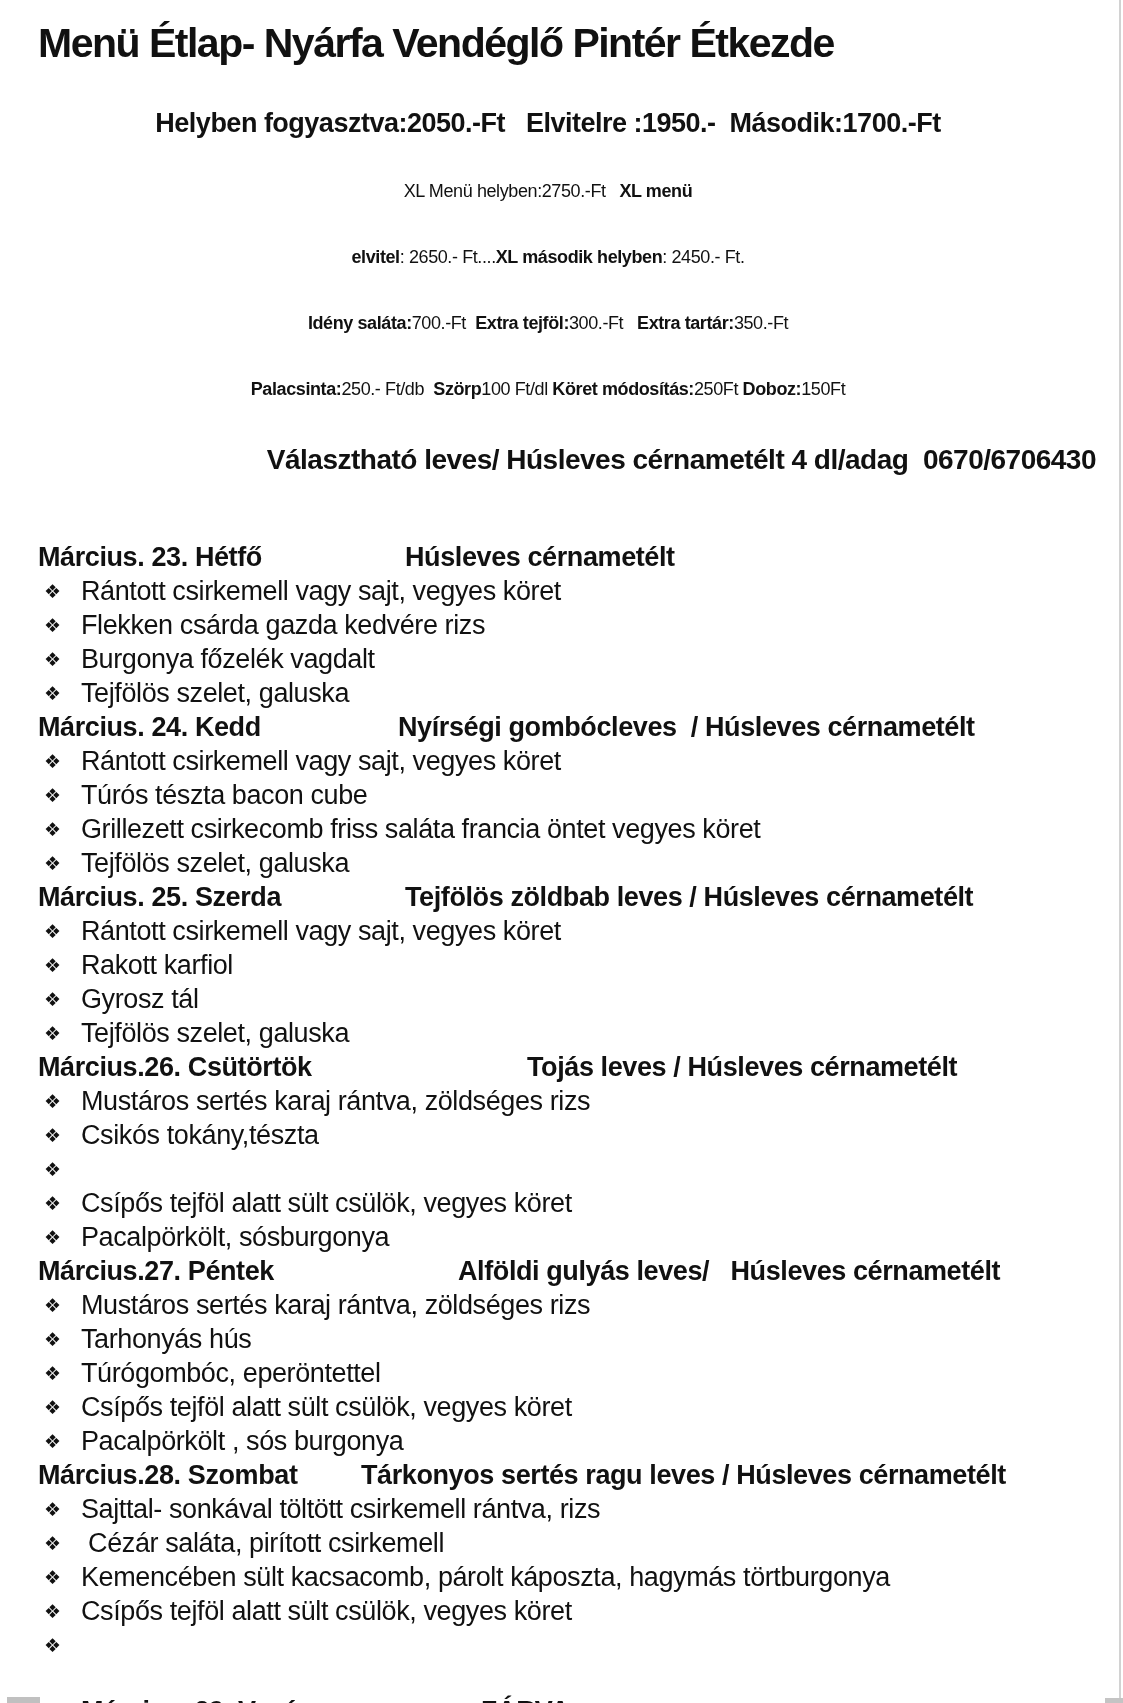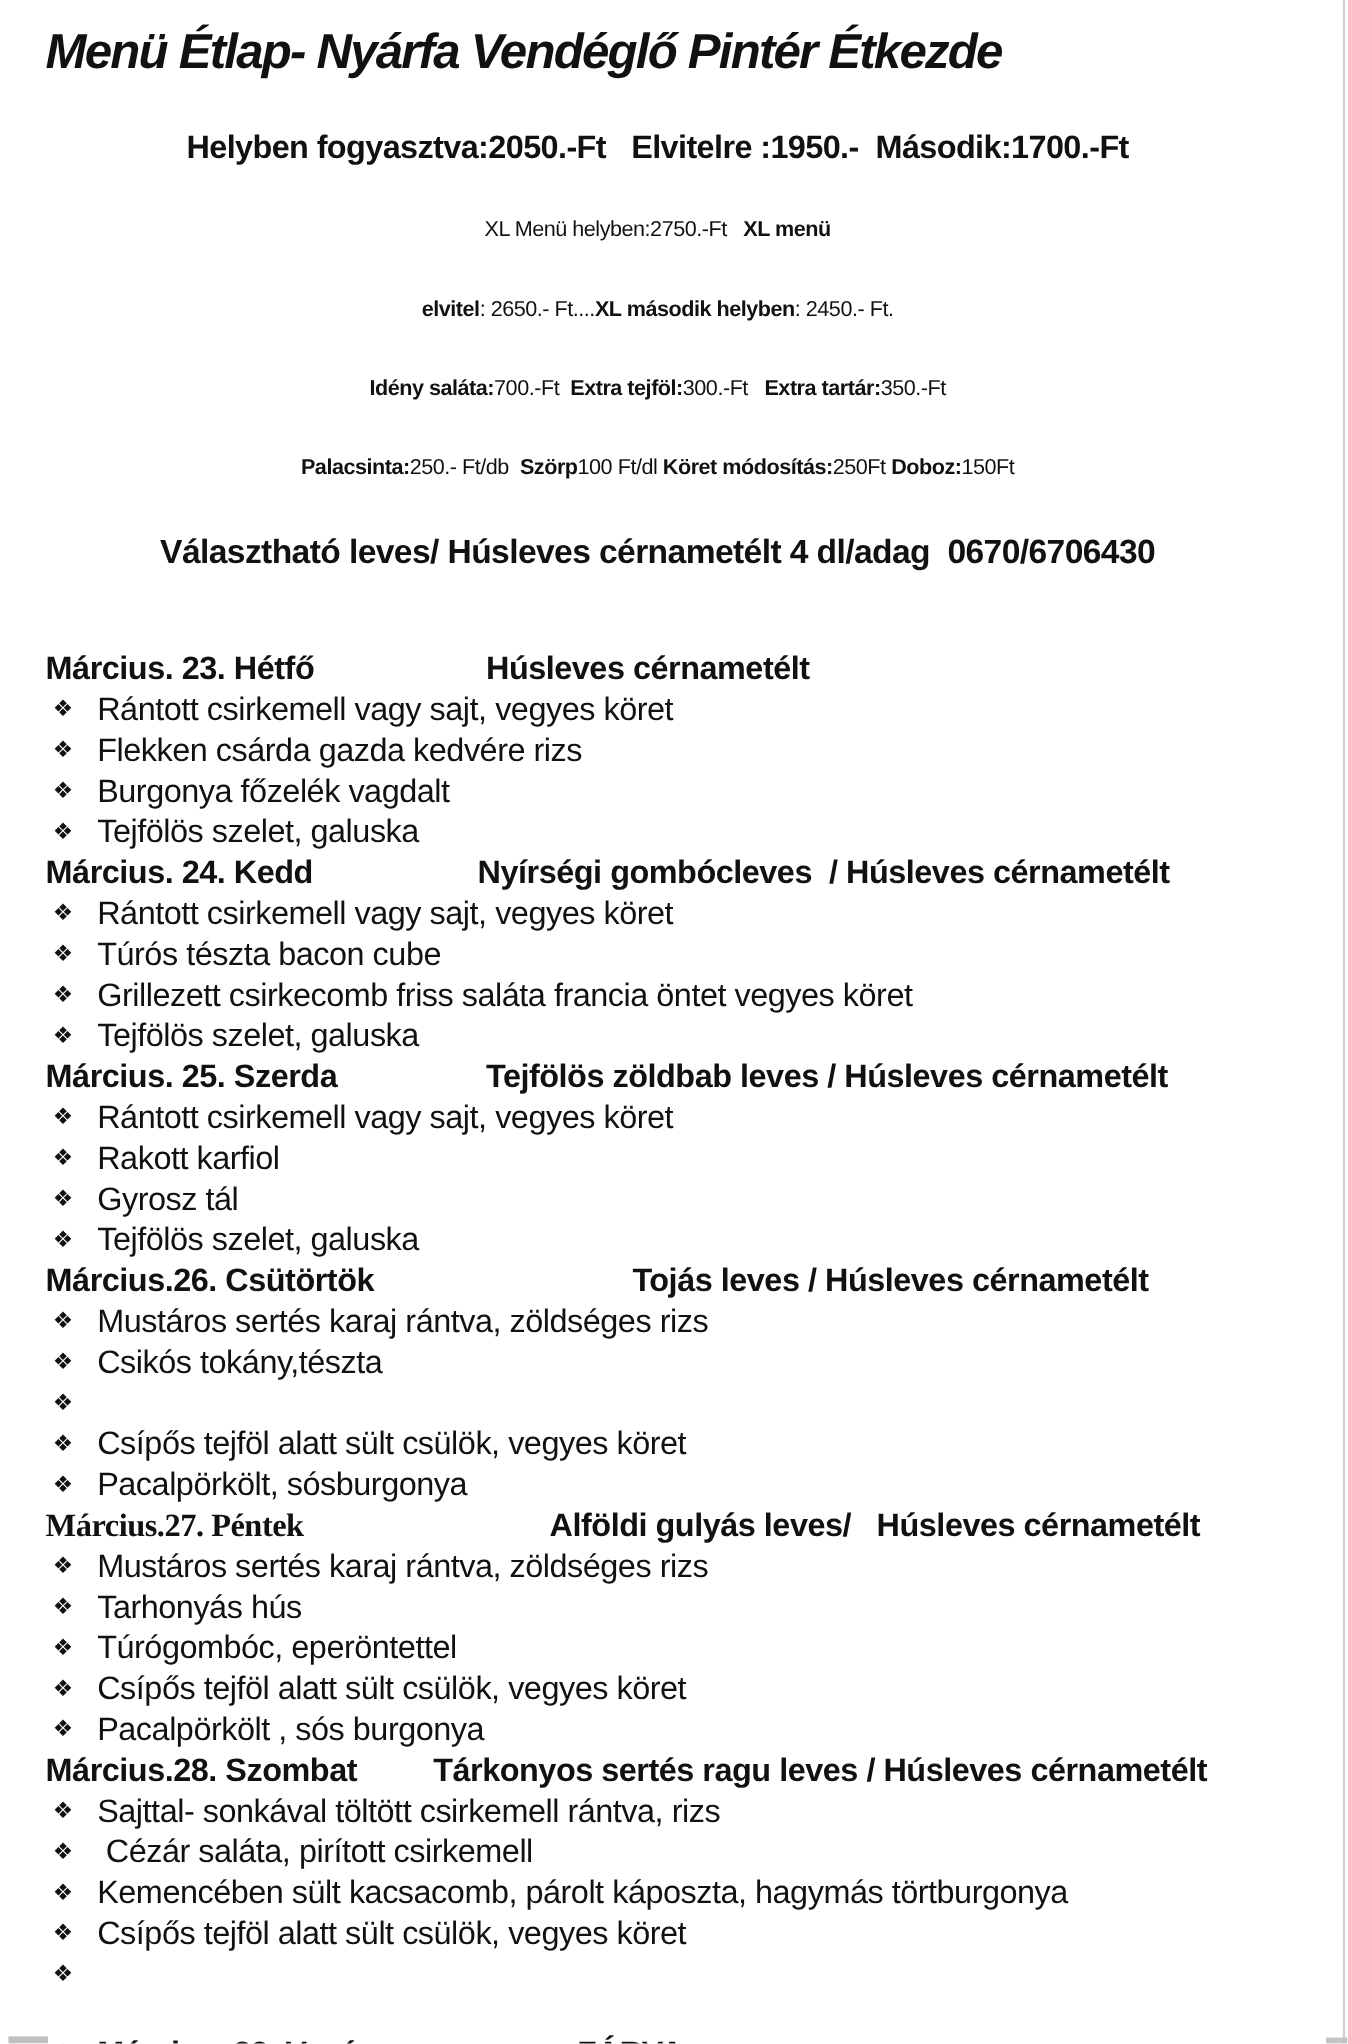--- a/index.html
+++ b/index.html
@@ -14,45 +14,44 @@
   .page{padding-top:20px;}
 
   
   .title{
     padding-left:38px;
     font-size:41px;
     font-weight:700;
     letter-spacing:-1.5px;
     line-height:1.15;
     white-space:pre;
-    font-style:italic;
   }
 
   
   .hdr{width:1096px;text-align:center;white-space:pre-wrap;}
   .hl1{font-size:27px;font-weight:700;line-height:33px;margin-top:4px;letter-spacing:-0.5px;}
   .hl2,.hl3,.hl4,.hl5{font-size:18px;line-height:30px;letter-spacing:-0.4px;}
-  .hl6{font-size:28px;font-weight:700;line-height:35px;margin-top:2px;letter-spacing:-0.5px;}
+  .hl6{font-size:28px;font-weight:700;line-height:35px;margin-top:2px;letter-spacing:-0.5px;text-align:right;}
   .b{font-weight:700;}
 
   
   .menu{
     margin-top:27px;
     padding-left:38px;
     font-size:27px;
     line-height:34px;
     letter-spacing:-0.4px;
   }
   .day-header{display:flex;font-weight:700;white-space:pre;}
   .day-date{flex:0 0 auto;}
   .d0 .day-date{min-width:367px;}
   .d1 .day-date{min-width:360px;}
   .d2 .day-date{min-width:367px;}
   .d3 .day-date{min-width:489px;}
-  .d4 .day-date{min-width:420px;font-family:Liberation Serif, serif;}
+  .d4 .day-date{min-width:420px;}
   .d5 .day-date{min-width:323px;}
   .item{display:flex;}
   .bullet{
     flex:0 0 37px;
     padding-left:6px;
     font-size:19px;
     font-family:"DejaVu Sans",sans-serif;
   }
   .item-text{white-space:pre-wrap;}
 

